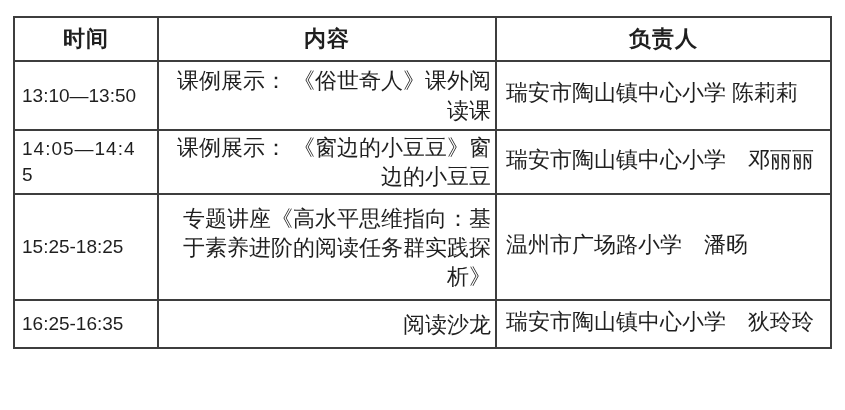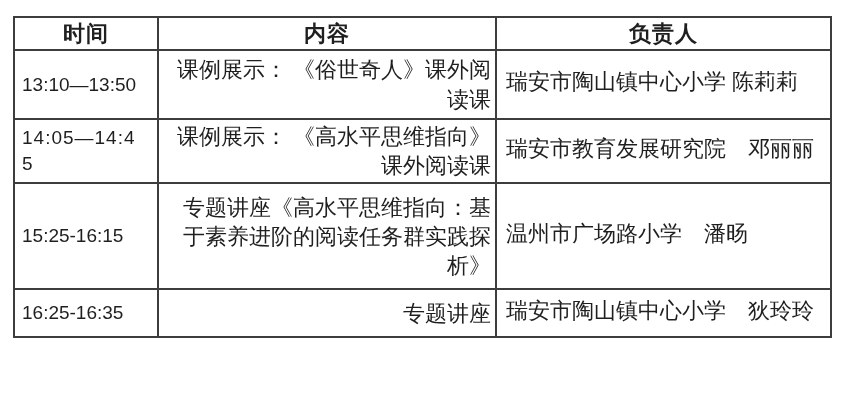--- a/index.html
+++ b/index.html
@@ -30,21 +30,21 @@
     vertical-align: middle;
     overflow: hidden;
   }
   .schedule th {
     font-size: 22px;
     font-weight: bold;
     text-align: center;
     padding: 0;
     letter-spacing: 1px;
   }
-  tr.row-head { height: 33px; }
+  tr.row-head { height: 44px; }
   tr.row-1 { height: 69px; }
   tr.row-2 { height: 59px; margin-left: 8px; }
   tr.row-3 { height: 65px; }
   tr.row-4 { height: 106px; }
   tr.row-5 { height: 48px; }
 
   td.col-time {
     font-size: 19px;
     text-align: left;
     padding: 2px 12px 2px 7px;
@@ -88,27 +88,27 @@
     </tr>
   </thead>
   <tbody>
     <tr class="row-1">
       <td class="col-time">13:10—13:50</td>
       <td class="col-content">课例展示： 《俗世奇人》课外阅读课</td>
       <td class="col-person">瑞安市陶山镇中心小学 陈莉莉</td>
     </tr>
     <tr class="row-2">
       <td class="col-time">14:05—14:45</td>
-      <td class="col-content">课例展示： 《高水平思维指向》课外阅读课</td>
-      <td class="col-person">瑞安市教育发展研究院　邓丽丽</td>
+      <td class="col-content">课例展示： 《窗边的小豆豆》窗边的小豆豆</td>
+      <td class="col-person">瑞安市陶山镇中心小学　邓丽丽</td>
     </tr>
     <tr class="row-4">
-      <td class="col-time">15:25-16:15</td>
+      <td class="col-time">15:25-18:25</td>
       <td class="col-content">专题讲座《高水平思维指向：基于素养进阶的阅读任务群实践探析》</td>
       <td class="col-person">温州市广场路小学　潘旸</td>
     </tr>
     <tr class="row-5">
       <td class="col-time">16:25-16:35</td>
-      <td class="col-content">专题讲座</td>
+      <td class="col-content">阅读沙龙</td>
       <td class="col-person">瑞安市陶山镇中心小学　狄玲玲</td>
     </tr>
   </tbody>
 </table>
 
 </body></html>

